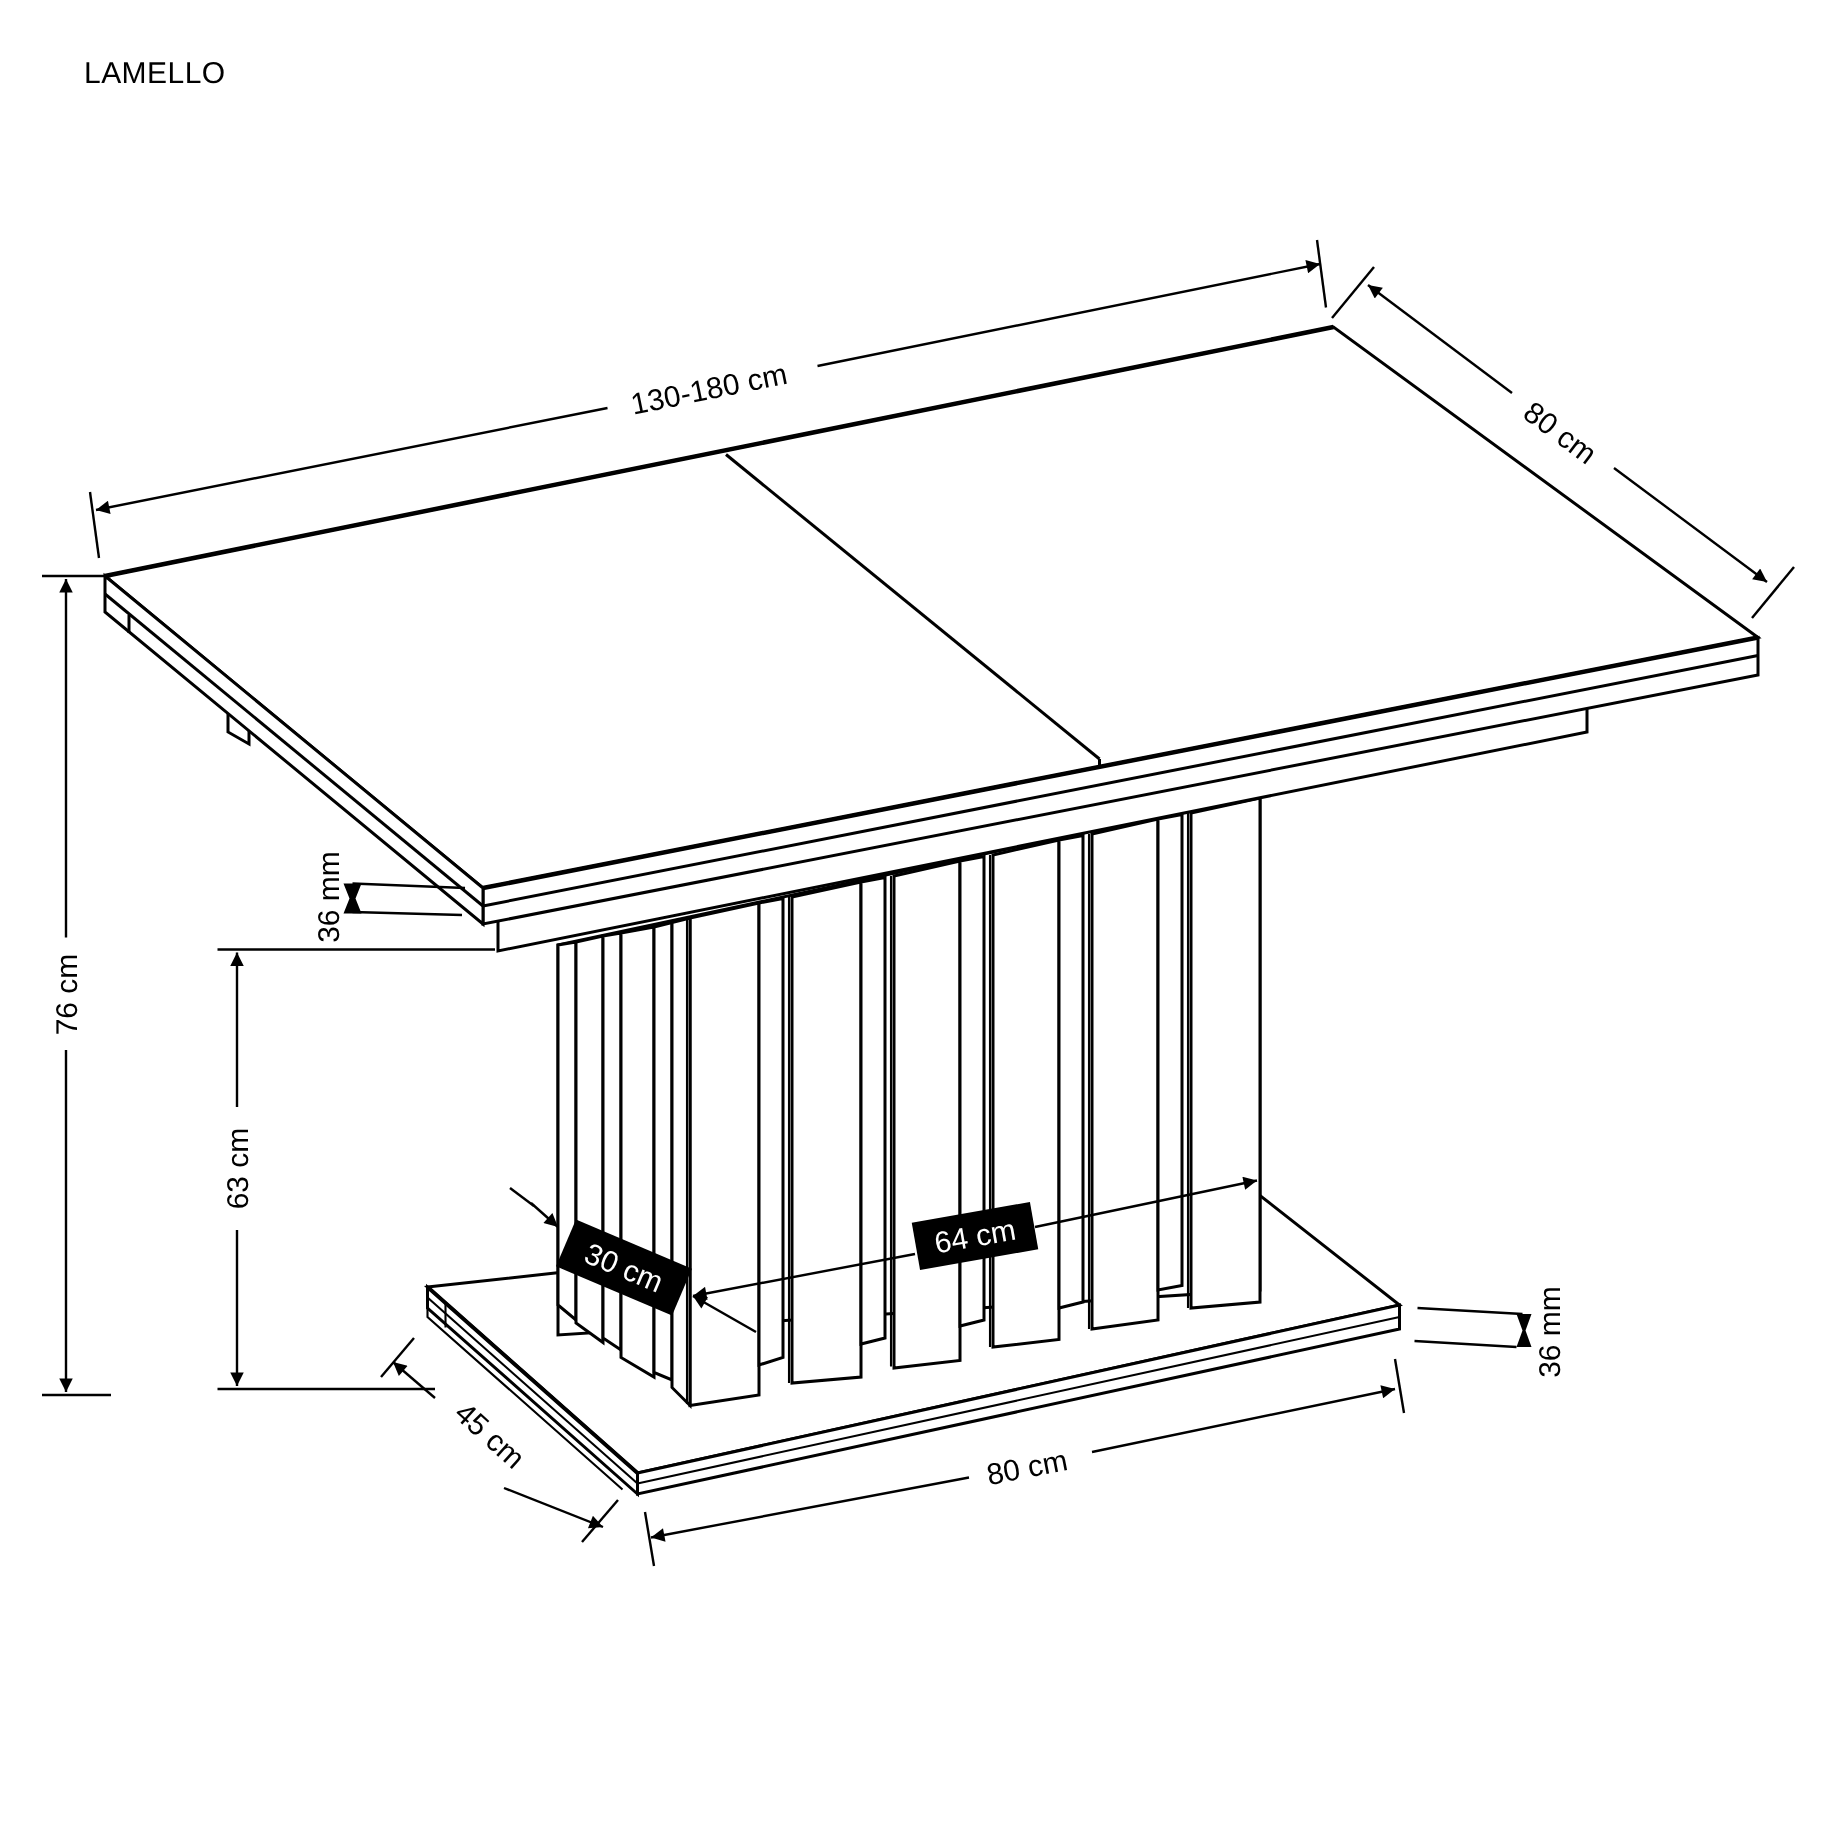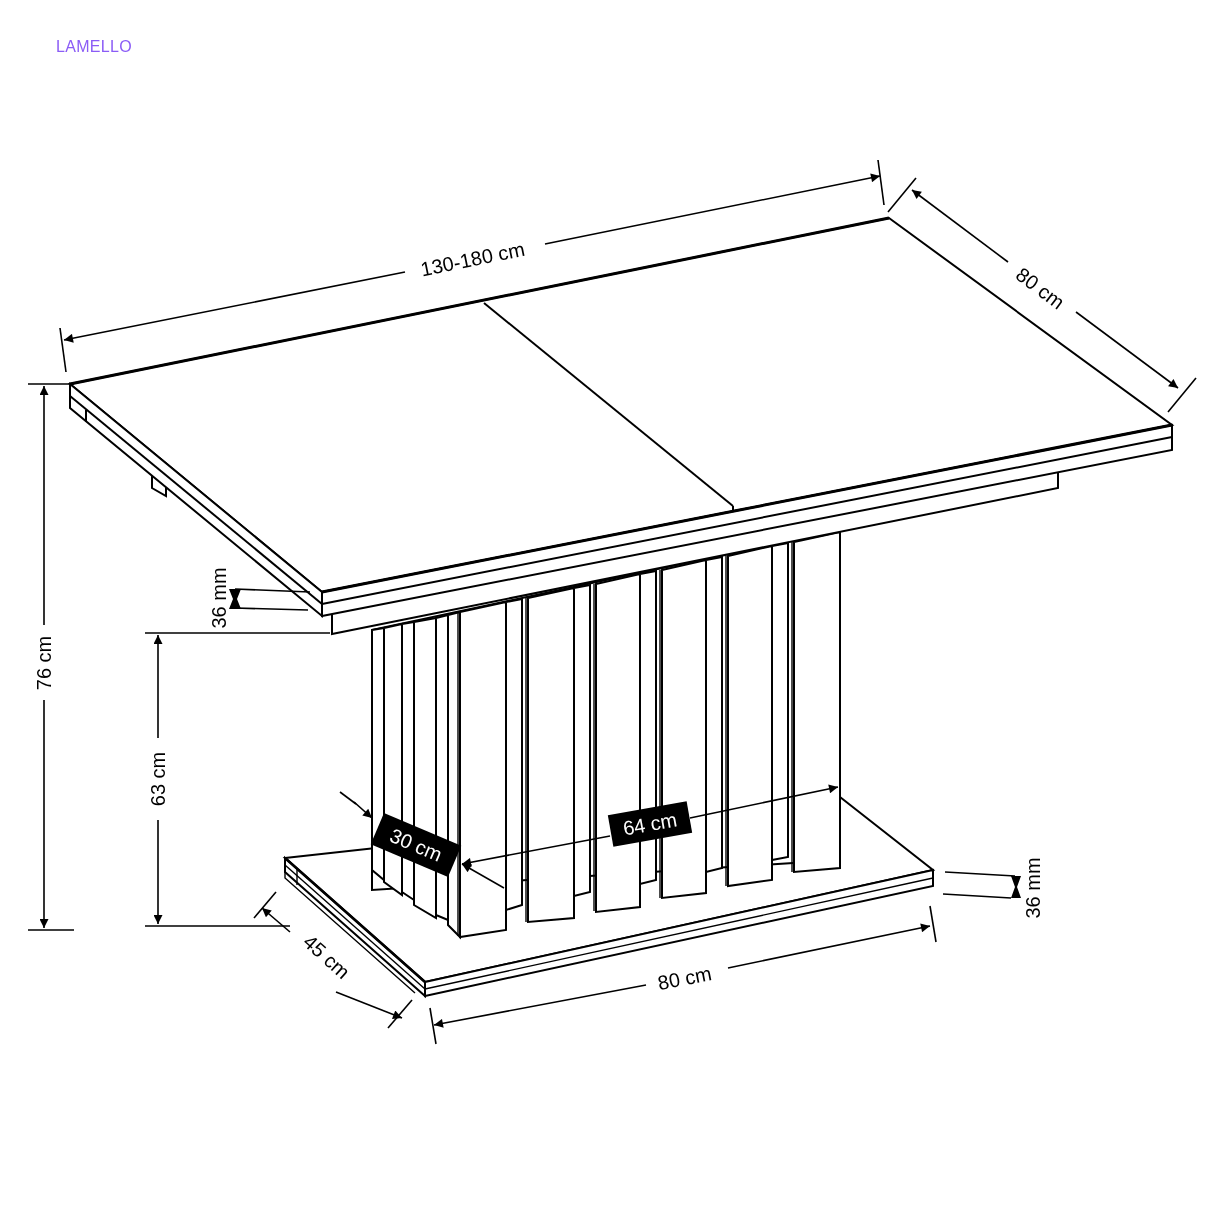--- a/index.html
+++ b/index.html
@@ -1,19 +1,19 @@
 <!DOCTYPE html>
 <html><head>
   <meta charset="utf-8">
   <style>
     html, body { margin: 0; padding: 0; background: #ffffff; }
     body { width: 1214px; height: 1214px; position: relative; overflow: hidden; }
     .title {
       position: absolute; left: 56px; top: 38px;
-      font-family: "Liberation Sans", sans-serif; font-size: 16px; color: #8b5cf6;
+      font-family: "Liberation Sans", sans-serif; font-size: 20px; color: #000000;
       letter-spacing: 0.3px;
     }
     svg { position: absolute; left: 0; top: 0; }
     .ln { stroke: #000; stroke-width: 2; fill: none; stroke-linejoin: miter; }
     .thk { stroke: #000; stroke-width: 3; fill: none; }
     .thin { stroke: #000; stroke-width: 1.4; fill: none; }
     .face { fill: #fff; stroke: #000; stroke-width: 2; stroke-linejoin: miter; }
     .dim { stroke: #000; stroke-width: 1.6; fill: none; }
     .lbl { font-family: "Liberation Sans", sans-serif; font-size: 20px; fill: #000; }
     .lbl-inv { font-family: "Liberation Sans", sans-serif; font-size: 20px; fill: #fff; }

